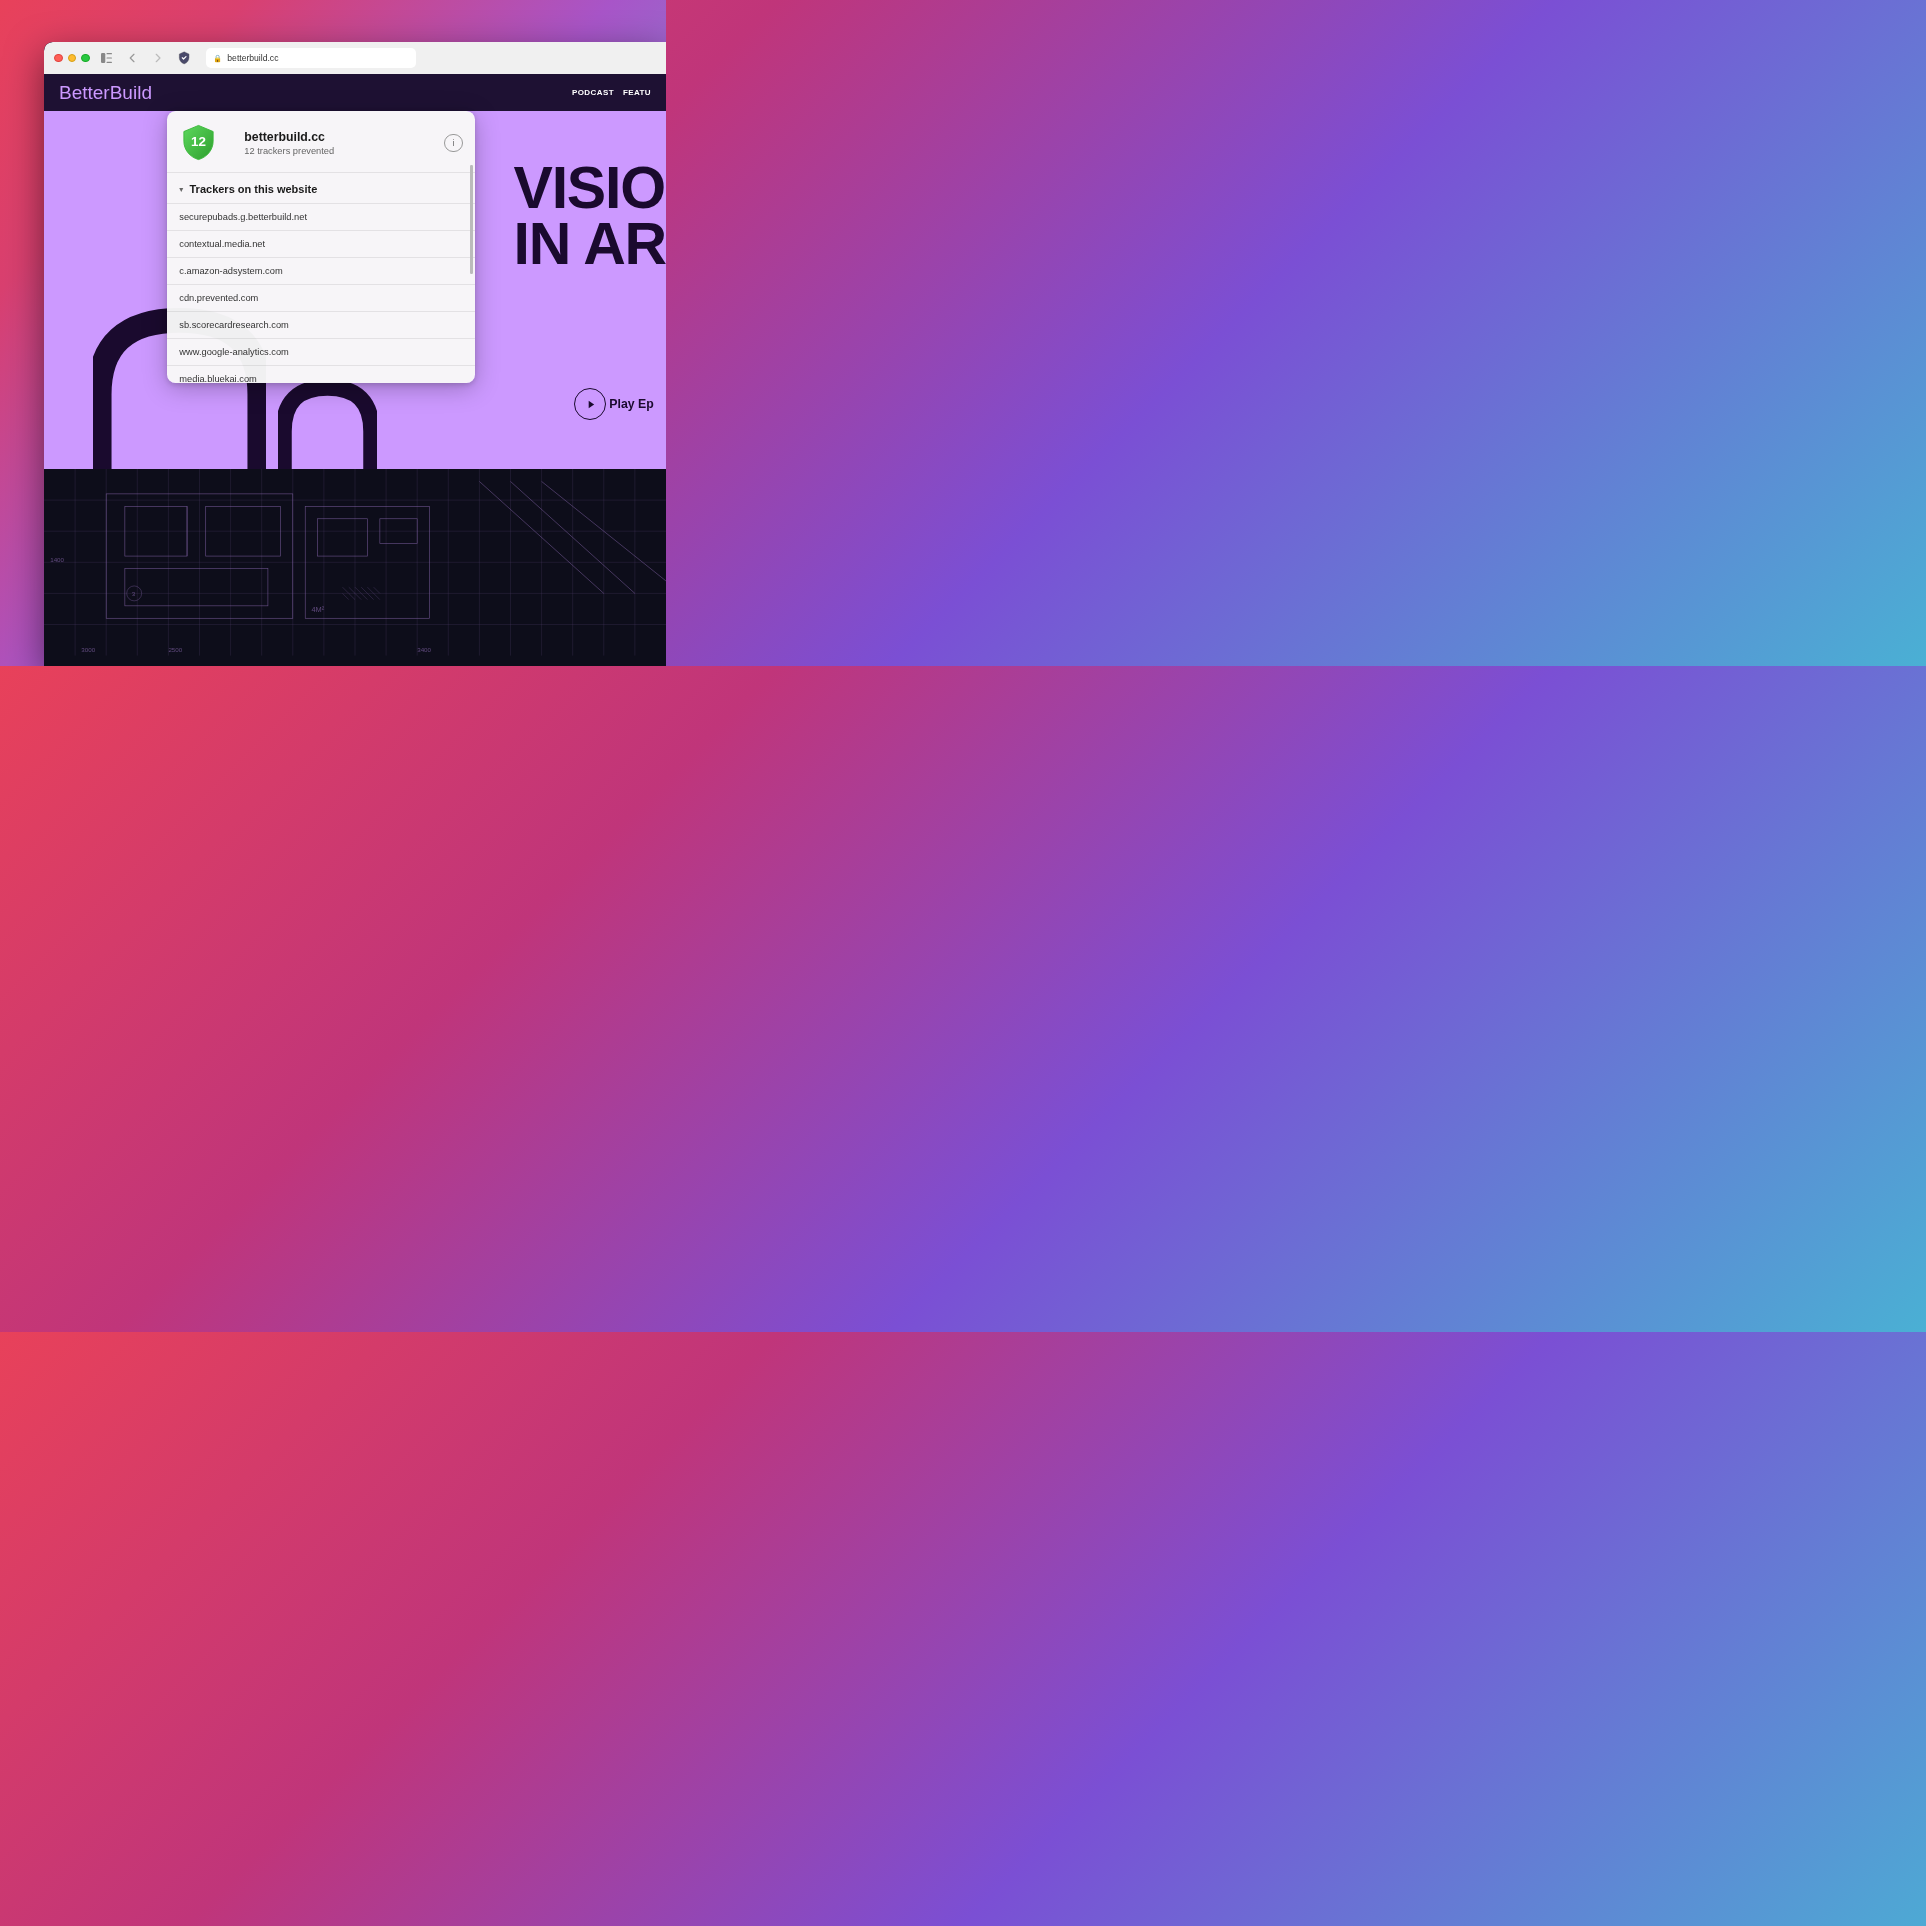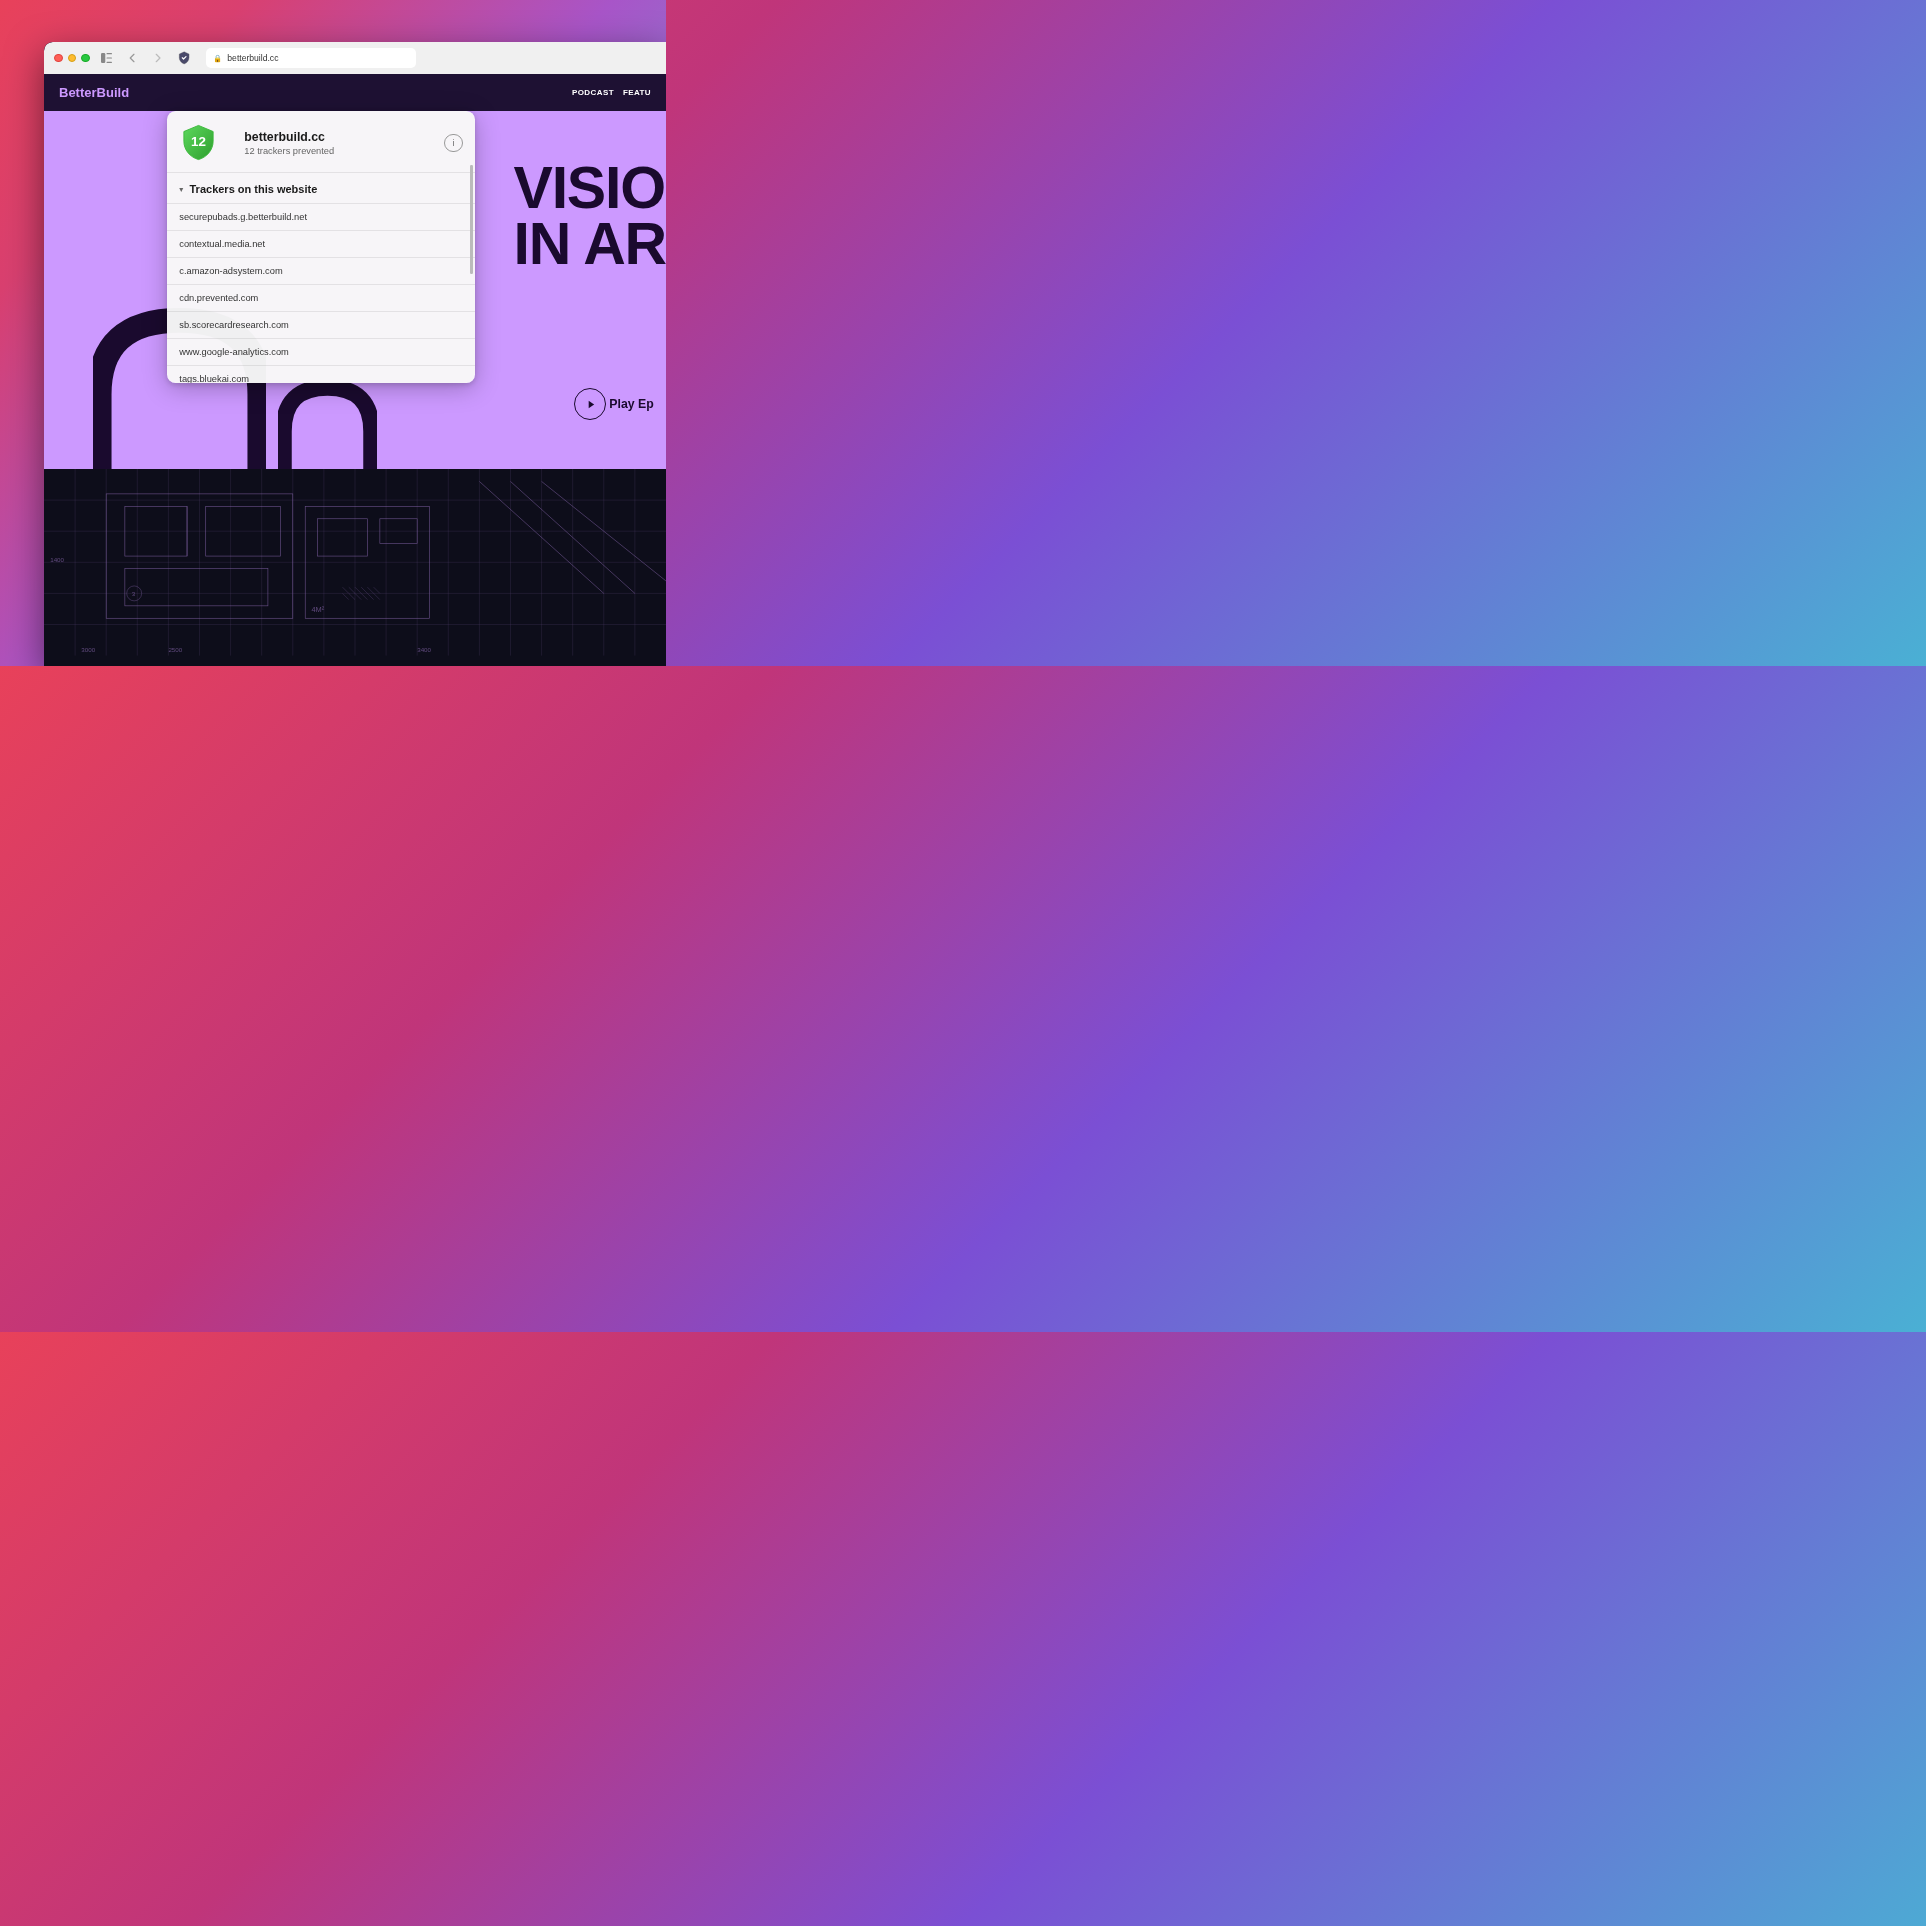--- a/index.html
+++ b/index.html
@@ -123,22 +123,22 @@
     .site-nav {
       height: 37px;
       background: rgba(20, 10, 40, 0.95);
       display: flex;
       align-items: center;
       padding: 0 15px;
       gap: 20px;
     }
 
     .site-logo {
-      font-size: 13px;
-      font-weight: 700;
+      font-size: 19px;
+      font-weight: 400;
       color: white;
       text-align: center;
     }
 
     .site-logo span { color: #cc99ff; }
 
     .nav-links {
       display: flex;
       gap: 9px;
       margin-left: auto;
@@ -546,21 +546,21 @@
           <span class="trackers-section-title">Trackers on this website</span>
         </div>
 
         <div class="tracker-list">
           <div class="tracker-item">securepubads.g.betterbuild.net</div>
           <div class="tracker-item">contextual.media.net</div>
           <div class="tracker-item">c.amazon-adsystem.com</div>
           <div class="tracker-item">cdn.prevented.com</div>
           <div class="tracker-item">sb.scorecardresearch.com</div>
           <div class="tracker-item">www.google-analytics.com</div>
-          <div class="tracker-item">tags.bluekai.com</div>
+          <div class="tracker-item">media.bluekai.com</div>
         </div>
 
       </div>
 
       <div class="scroll-indicator"></div>
 
     </div>
 
   </div>
 </div>

